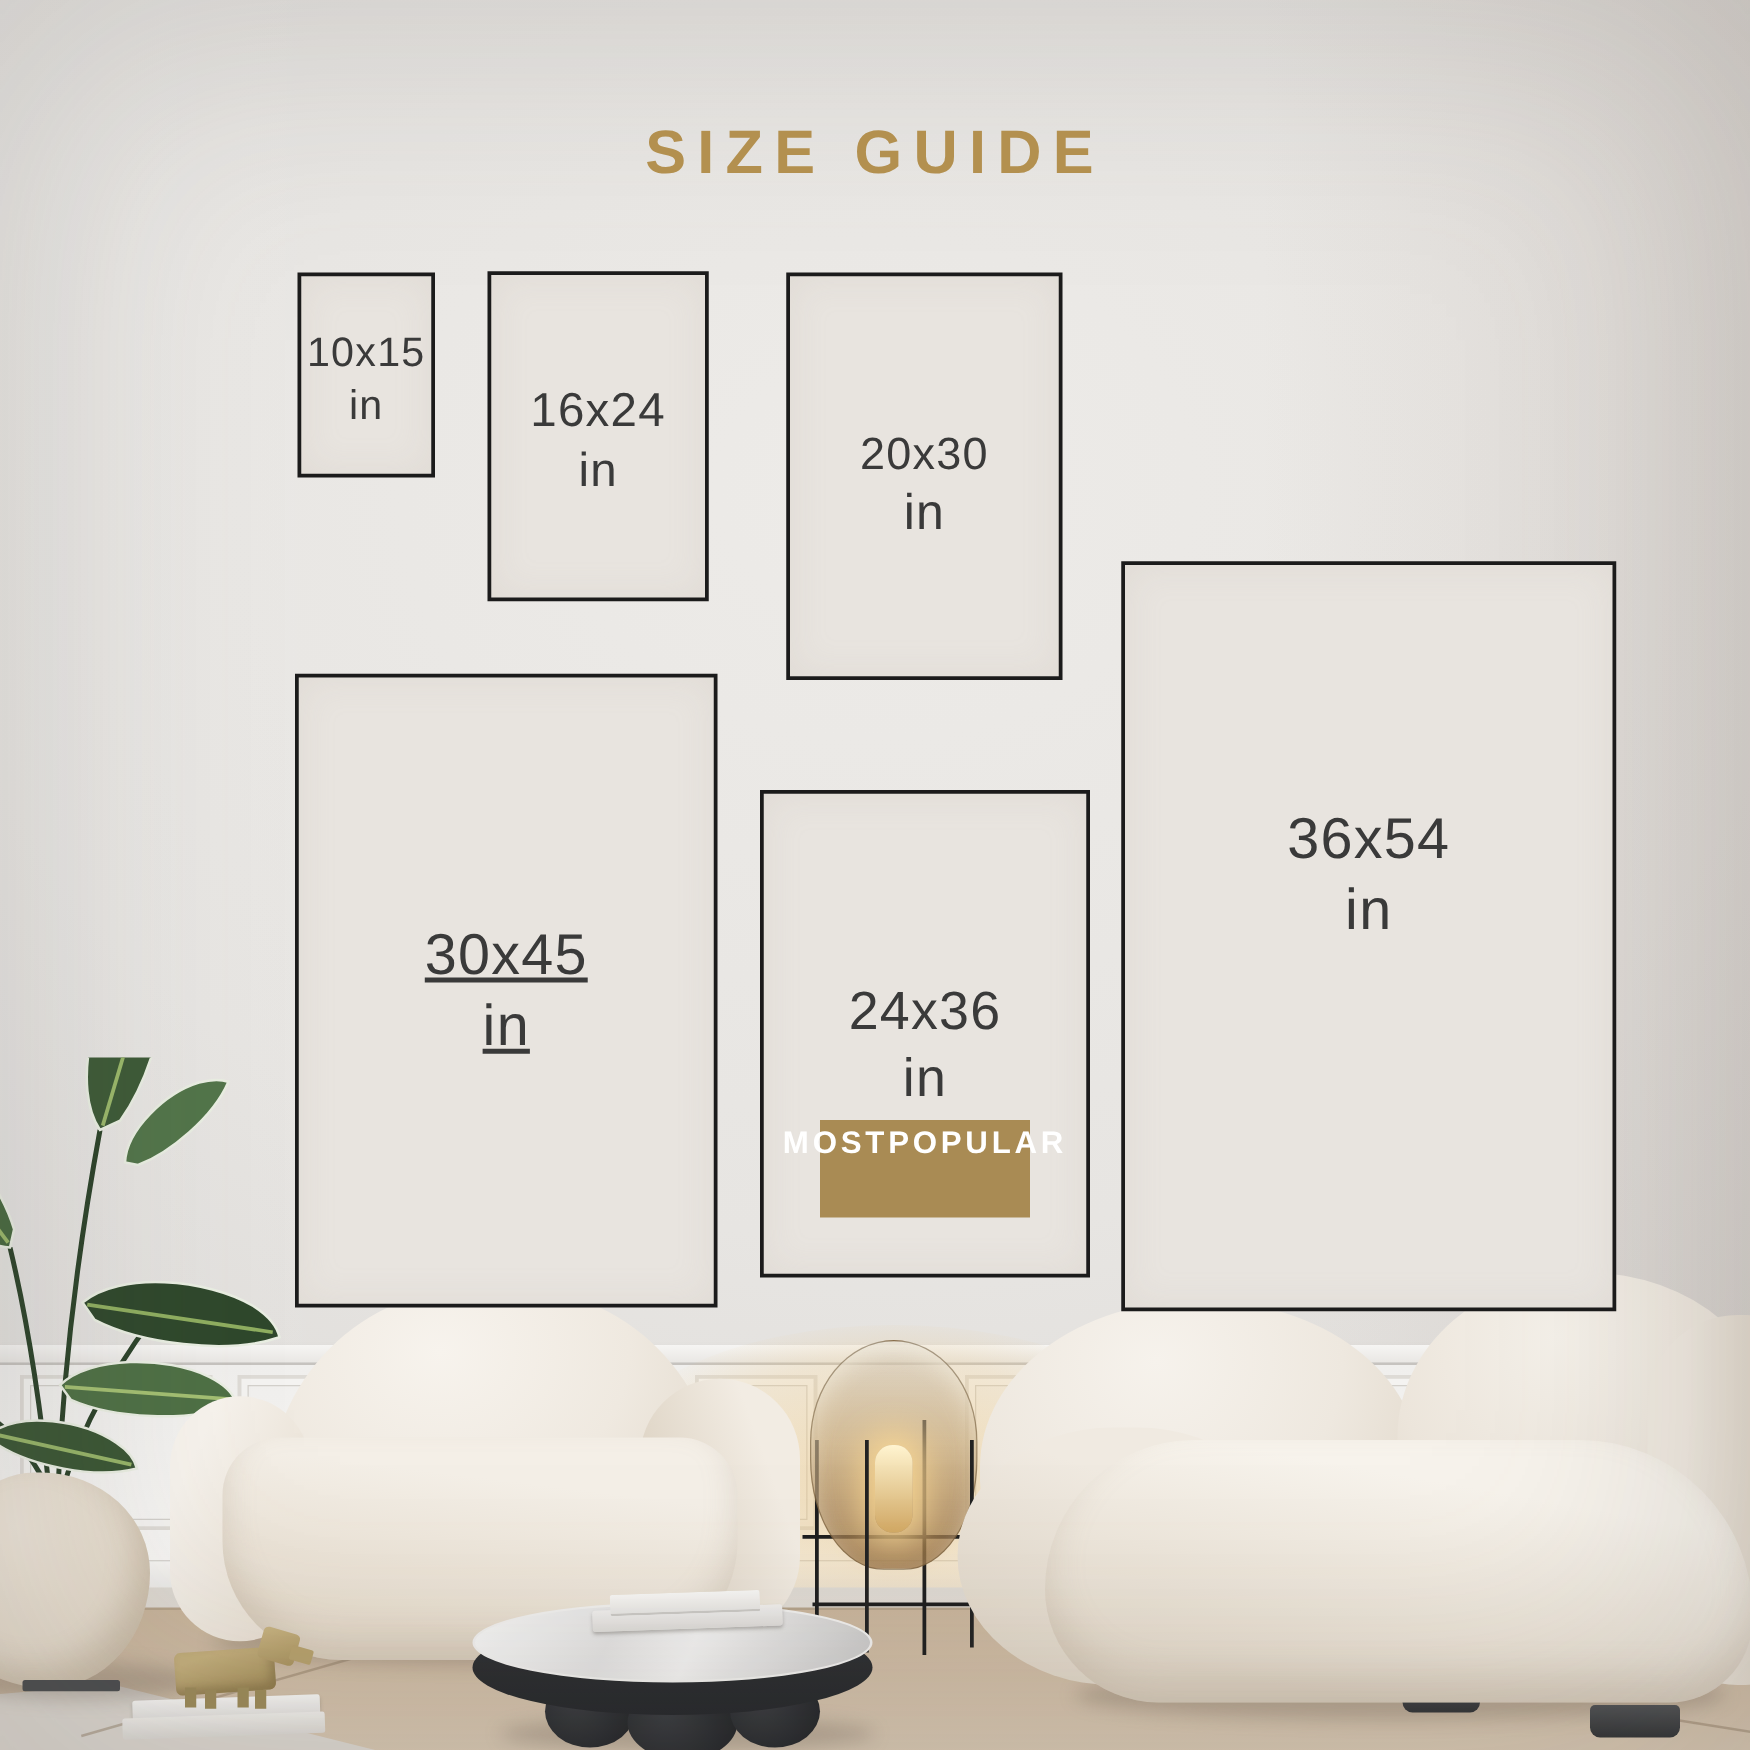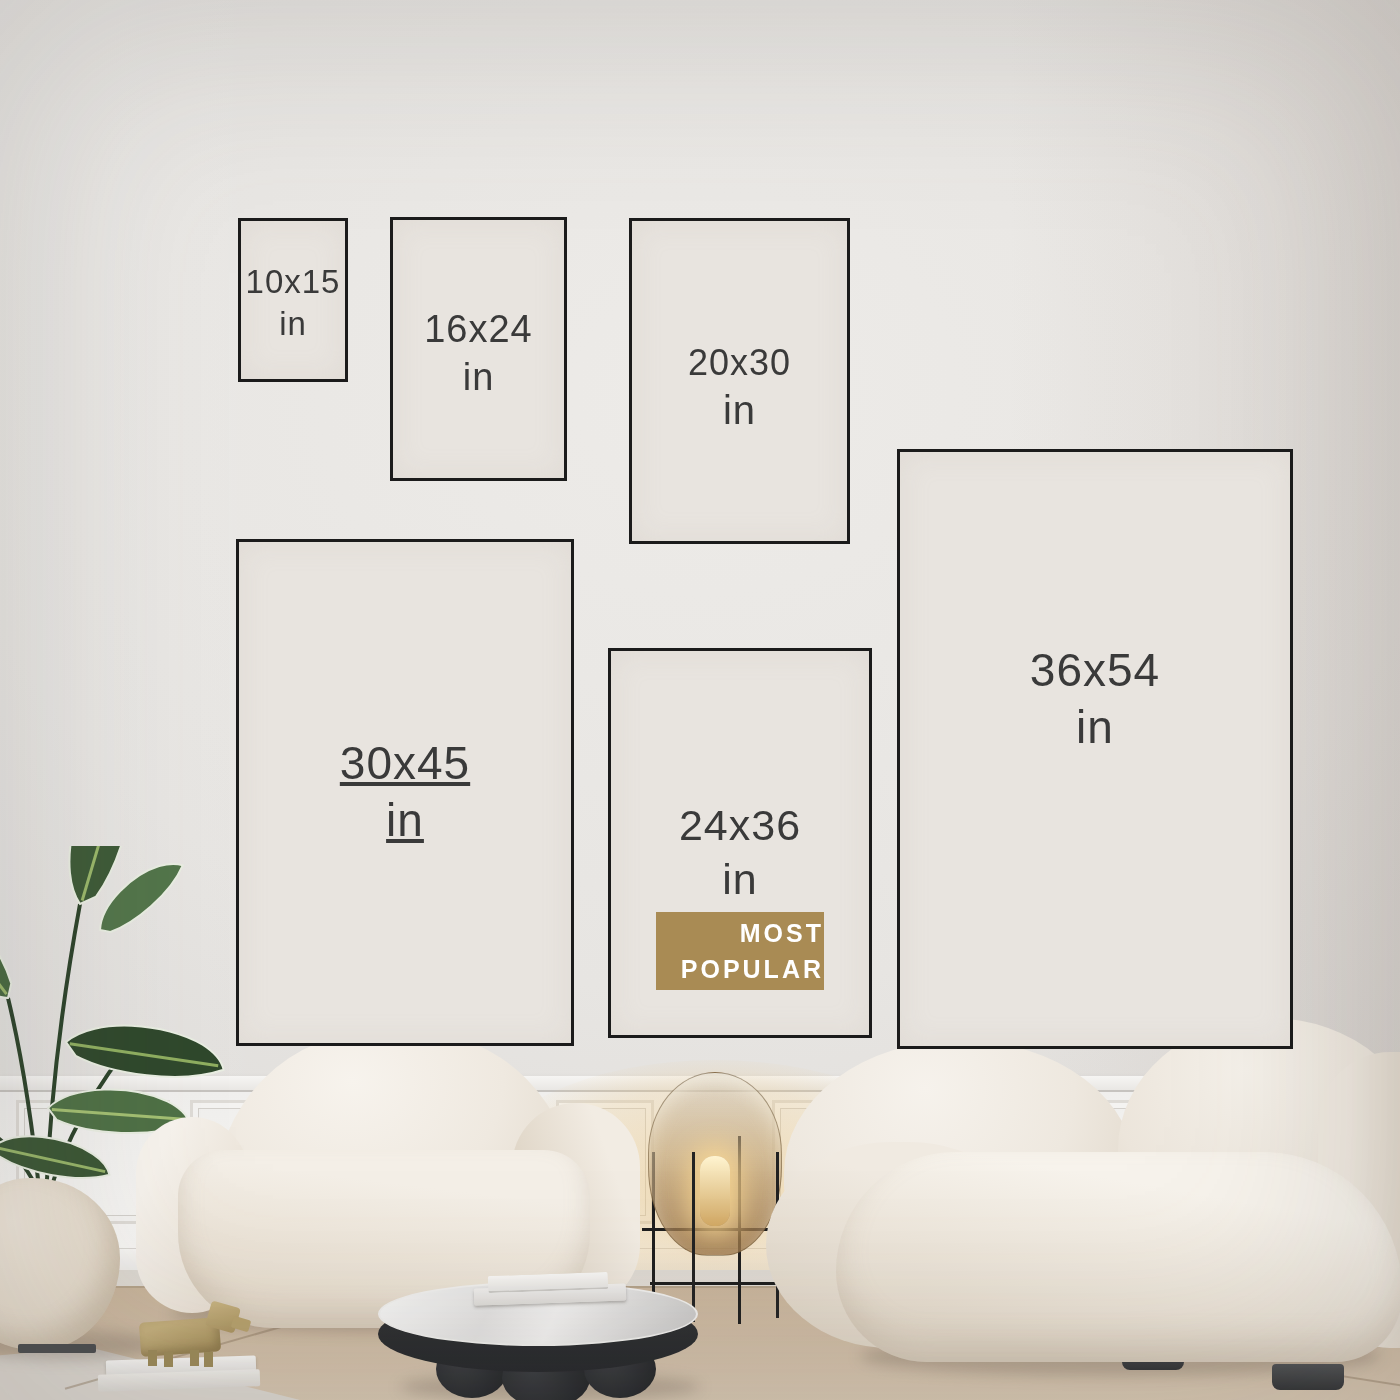--- a/index.html
+++ b/index.html
@@ -33,21 +33,21 @@
 
   
   #title{left:0;top:94px;width:1400px;text-align:center;z-index:10;
     font-size:49px;font-weight:700;letter-spacing:9px;color:#b3904f;}
   .size-box{z-index:10;box-sizing:border-box;border:3px solid #1b1b1b;background:#e8e4df;
     display:flex;flex-direction:column;align-items:center;justify-content:center;
     color:#3a3a3a;letter-spacing:1px;line-height:1.12;
     box-shadow:inset 0 0 30px rgba(190,180,165,0.18);margin-top:24px;}
   .size-box .unit{margin-top:5px;}
   #badge{left:50%;transform:translateX(-50%);bottom:45px;width:168px;height:78px;z-index:11;
-    background:#a98b54;color:#ffffff;display:flex;flex-direction:column;align-items:flex-end;justify-content:center;
+    background:#a98b54;color:#ffffff;display:flex;align-items:flex-start;justify-content:center;
     font-size:25px;font-weight:700;letter-spacing:3px;line-height:36px;}
 
   
   .shadow{border-radius:50%;background:rgba(105,92,78,0.30);filter:blur(7px);z-index:4;}
   .foot{background:linear-gradient(#4e5053,#303234);border-radius:4px 4px 8px 8px;z-index:1;}
   .cushion{z-index:2;}
 
   #vignette{left:0;top:0;width:1400px;height:1400px;z-index:8;pointer-events:none;
     box-shadow:inset 0 0 190px 45px rgba(90,85,80,0.17);}
 </style>
@@ -179,20 +179,21 @@
          background:linear-gradient(150deg,#c9b482,#a8925e);"></div>
     <div class="abs" style="left:136px;top:12px;width:18px;height:12px;border-radius:2px;transform:rotate(16deg);background:#b6a06c;"></div>
     <div class="abs" style="left:52px;top:44px;width:9px;height:16px;background:#9c8a58;"></div>
     <div class="abs" style="left:68px;top:46px;width:9px;height:15px;background:#9c8a58;"></div>
     <div class="abs" style="left:94px;top:44px;width:9px;height:16px;background:#9c8a58;"></div>
     <div class="abs" style="left:108px;top:46px;width:9px;height:15px;background:#9c8a58;"></div>
   </div>
 
   <div class="abs" id="vignette"></div>
 
+  <div class="abs" id="title">SIZE GUIDE</div>
 
   <div class="abs size-box" style="left:238px;top:194px;width:110px;height:164px;padding-top:6px;">
     <div style="font-size:33px;">10x15</div>
     <div class="unit" style="font-size:33px;">in</div>
   </div>
 
   <div class="abs size-box" style="left:390px;top:193px;width:177px;height:264px;padding-top:8px;">
     <div style="font-size:38px;">16x24</div>
     <div class="unit" style="font-size:38px;">in</div>
   </div>
@@ -200,21 +201,21 @@
   <div class="abs size-box" style="left:629px;top:194px;width:221px;height:326px;padding-top:14px;">
     <div style="font-size:36px;">20x30</div>
     <div class="unit" style="font-size:40px;">in</div>
   </div>
 
   <div class="abs size-box" style="left:236px;top:515px;width:338px;height:507px;text-decoration:underline;">
     <div style="font-size:46px;">30x45</div>
     <div class="unit" style="font-size:46px;">in</div>
   </div>
 
-  <div class="abs size-box" style="left:608px;top:624px;width:264px;height:390px;padding-top:18px;">
+  <div class="abs size-box" style="left:608px;top:608px;width:264px;height:390px;padding-top:18px;">
     <div style="font-size:43px;">24x36</div>
     <div class="unit" style="font-size:43px;">in</div>
     <div class="abs" id="badge">
       <div>MOST</div>
       <div>POPULAR</div>
     </div>
   </div>
 
   <div class="abs size-box" style="left:897px;top:425px;width:396px;height:600px;padding-bottom:100px;">
     <div style="font-size:46px;">36x54</div>

